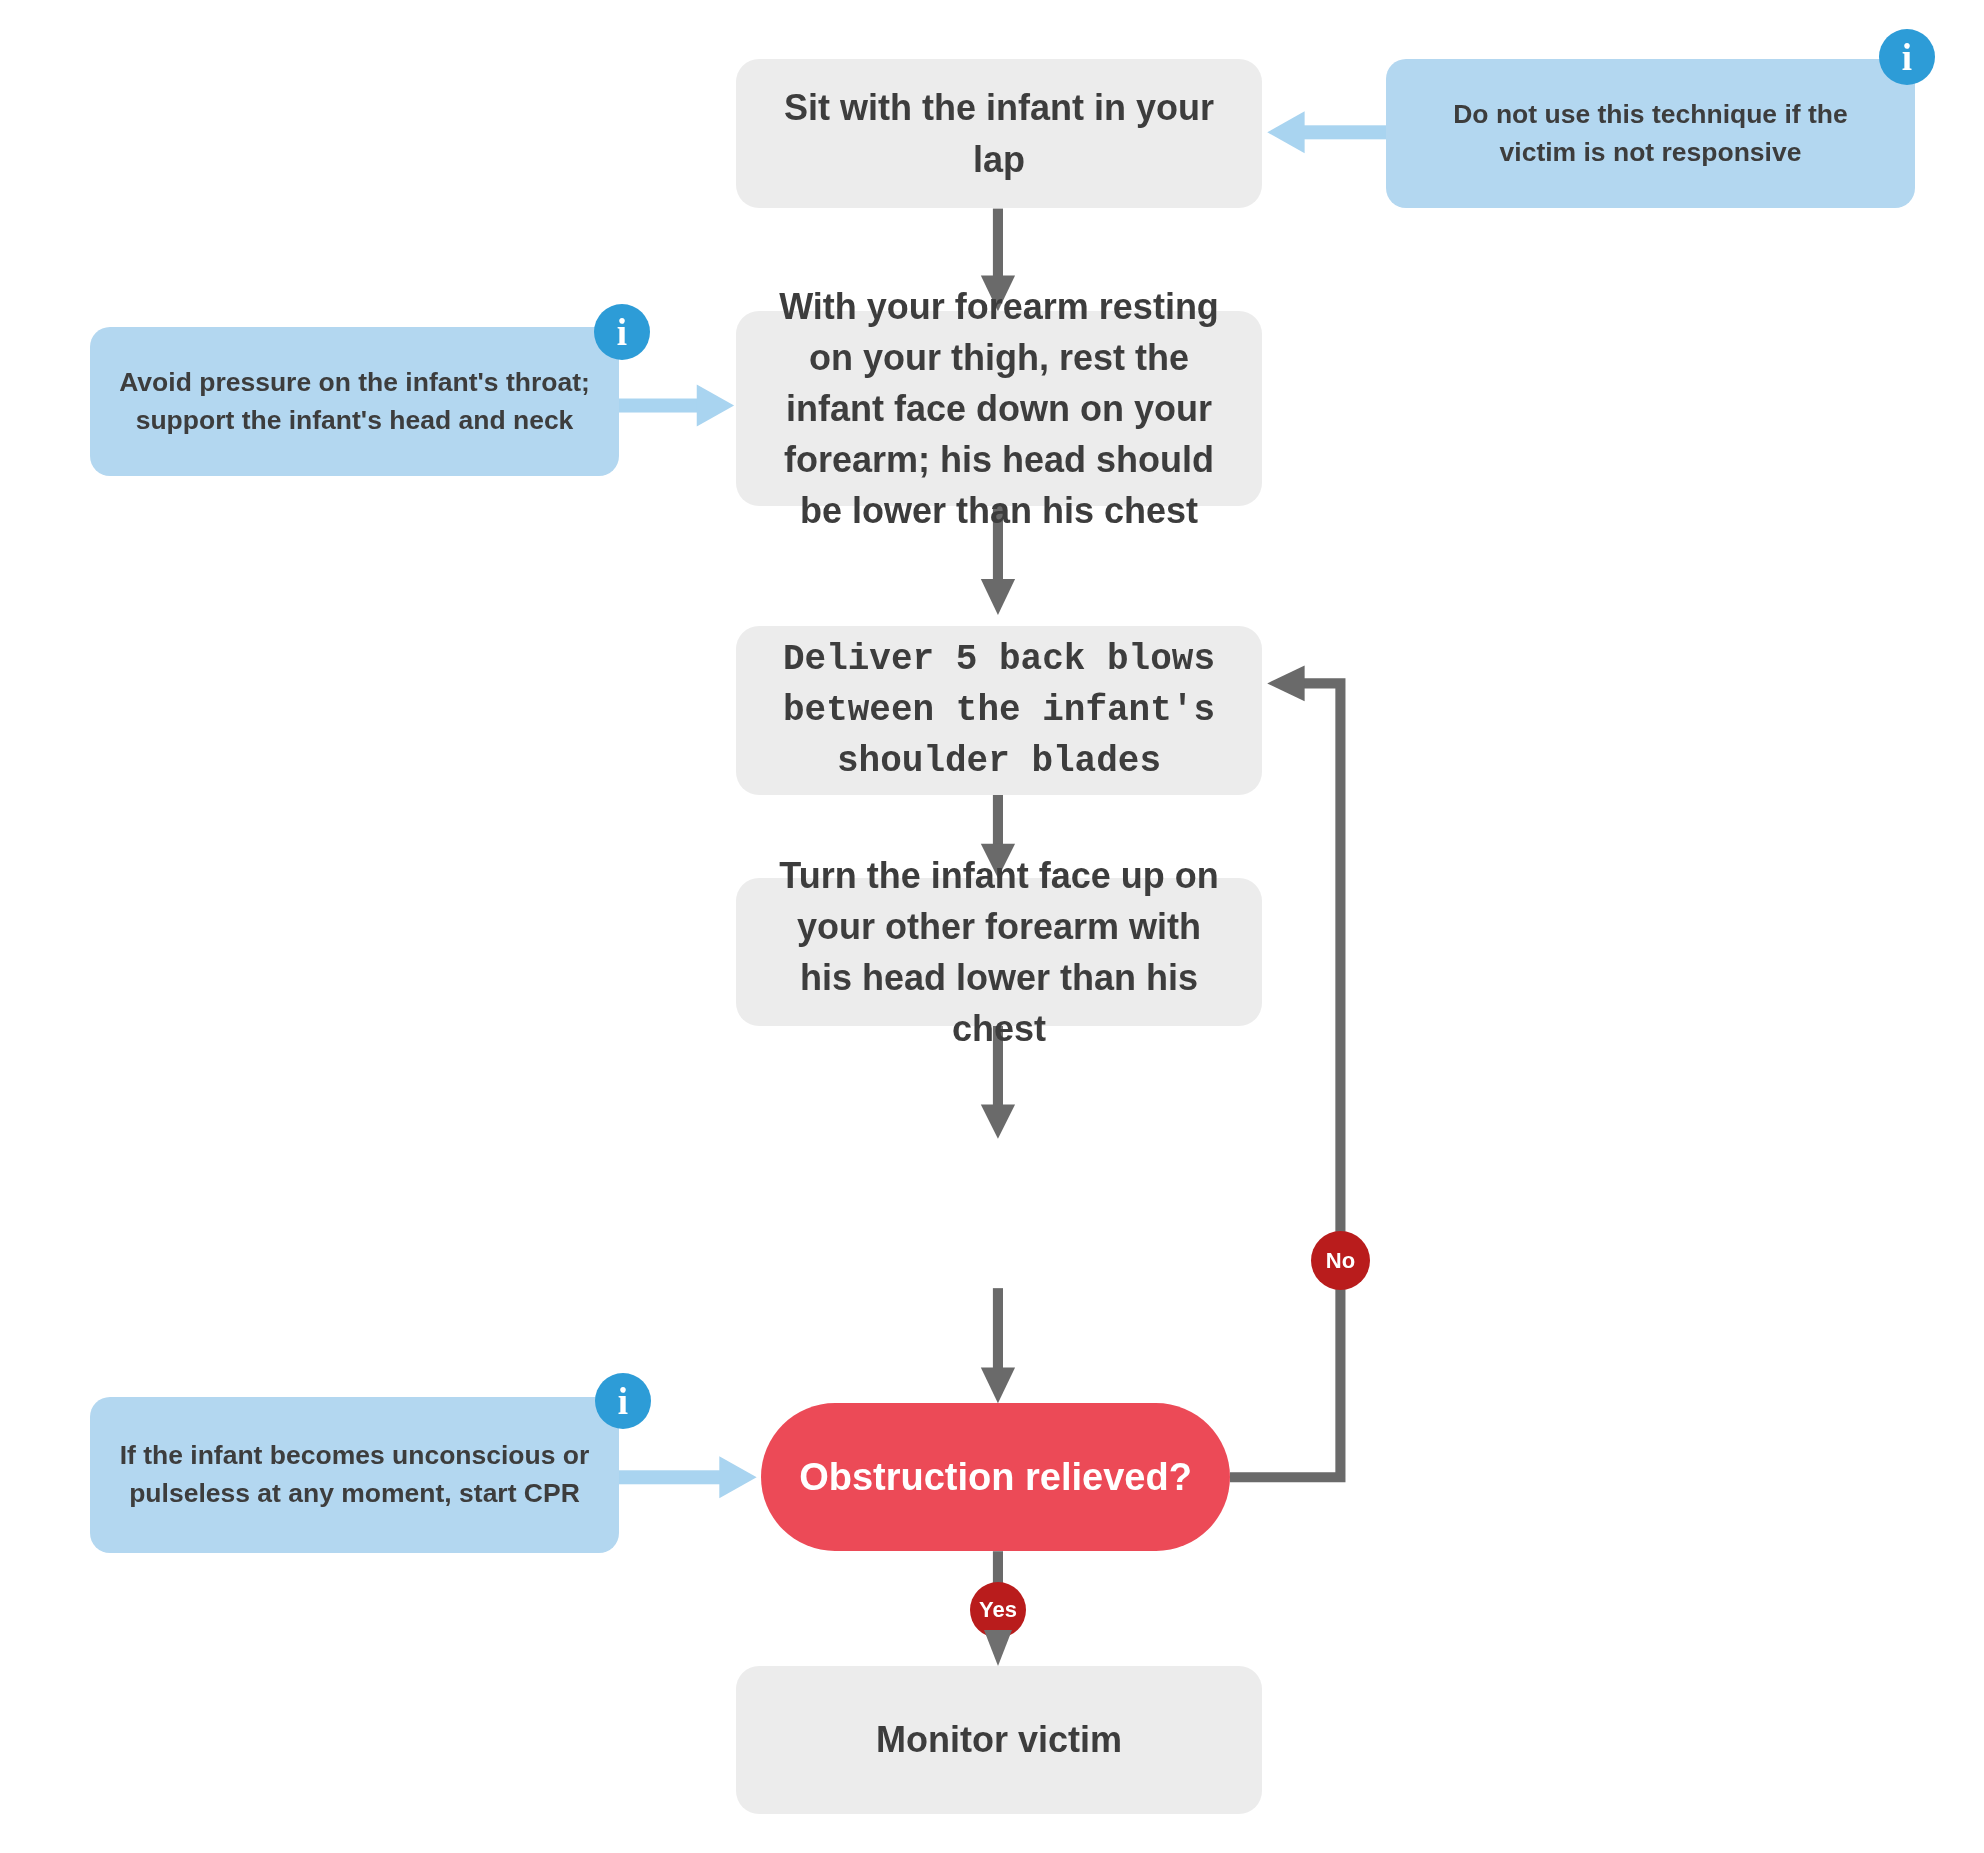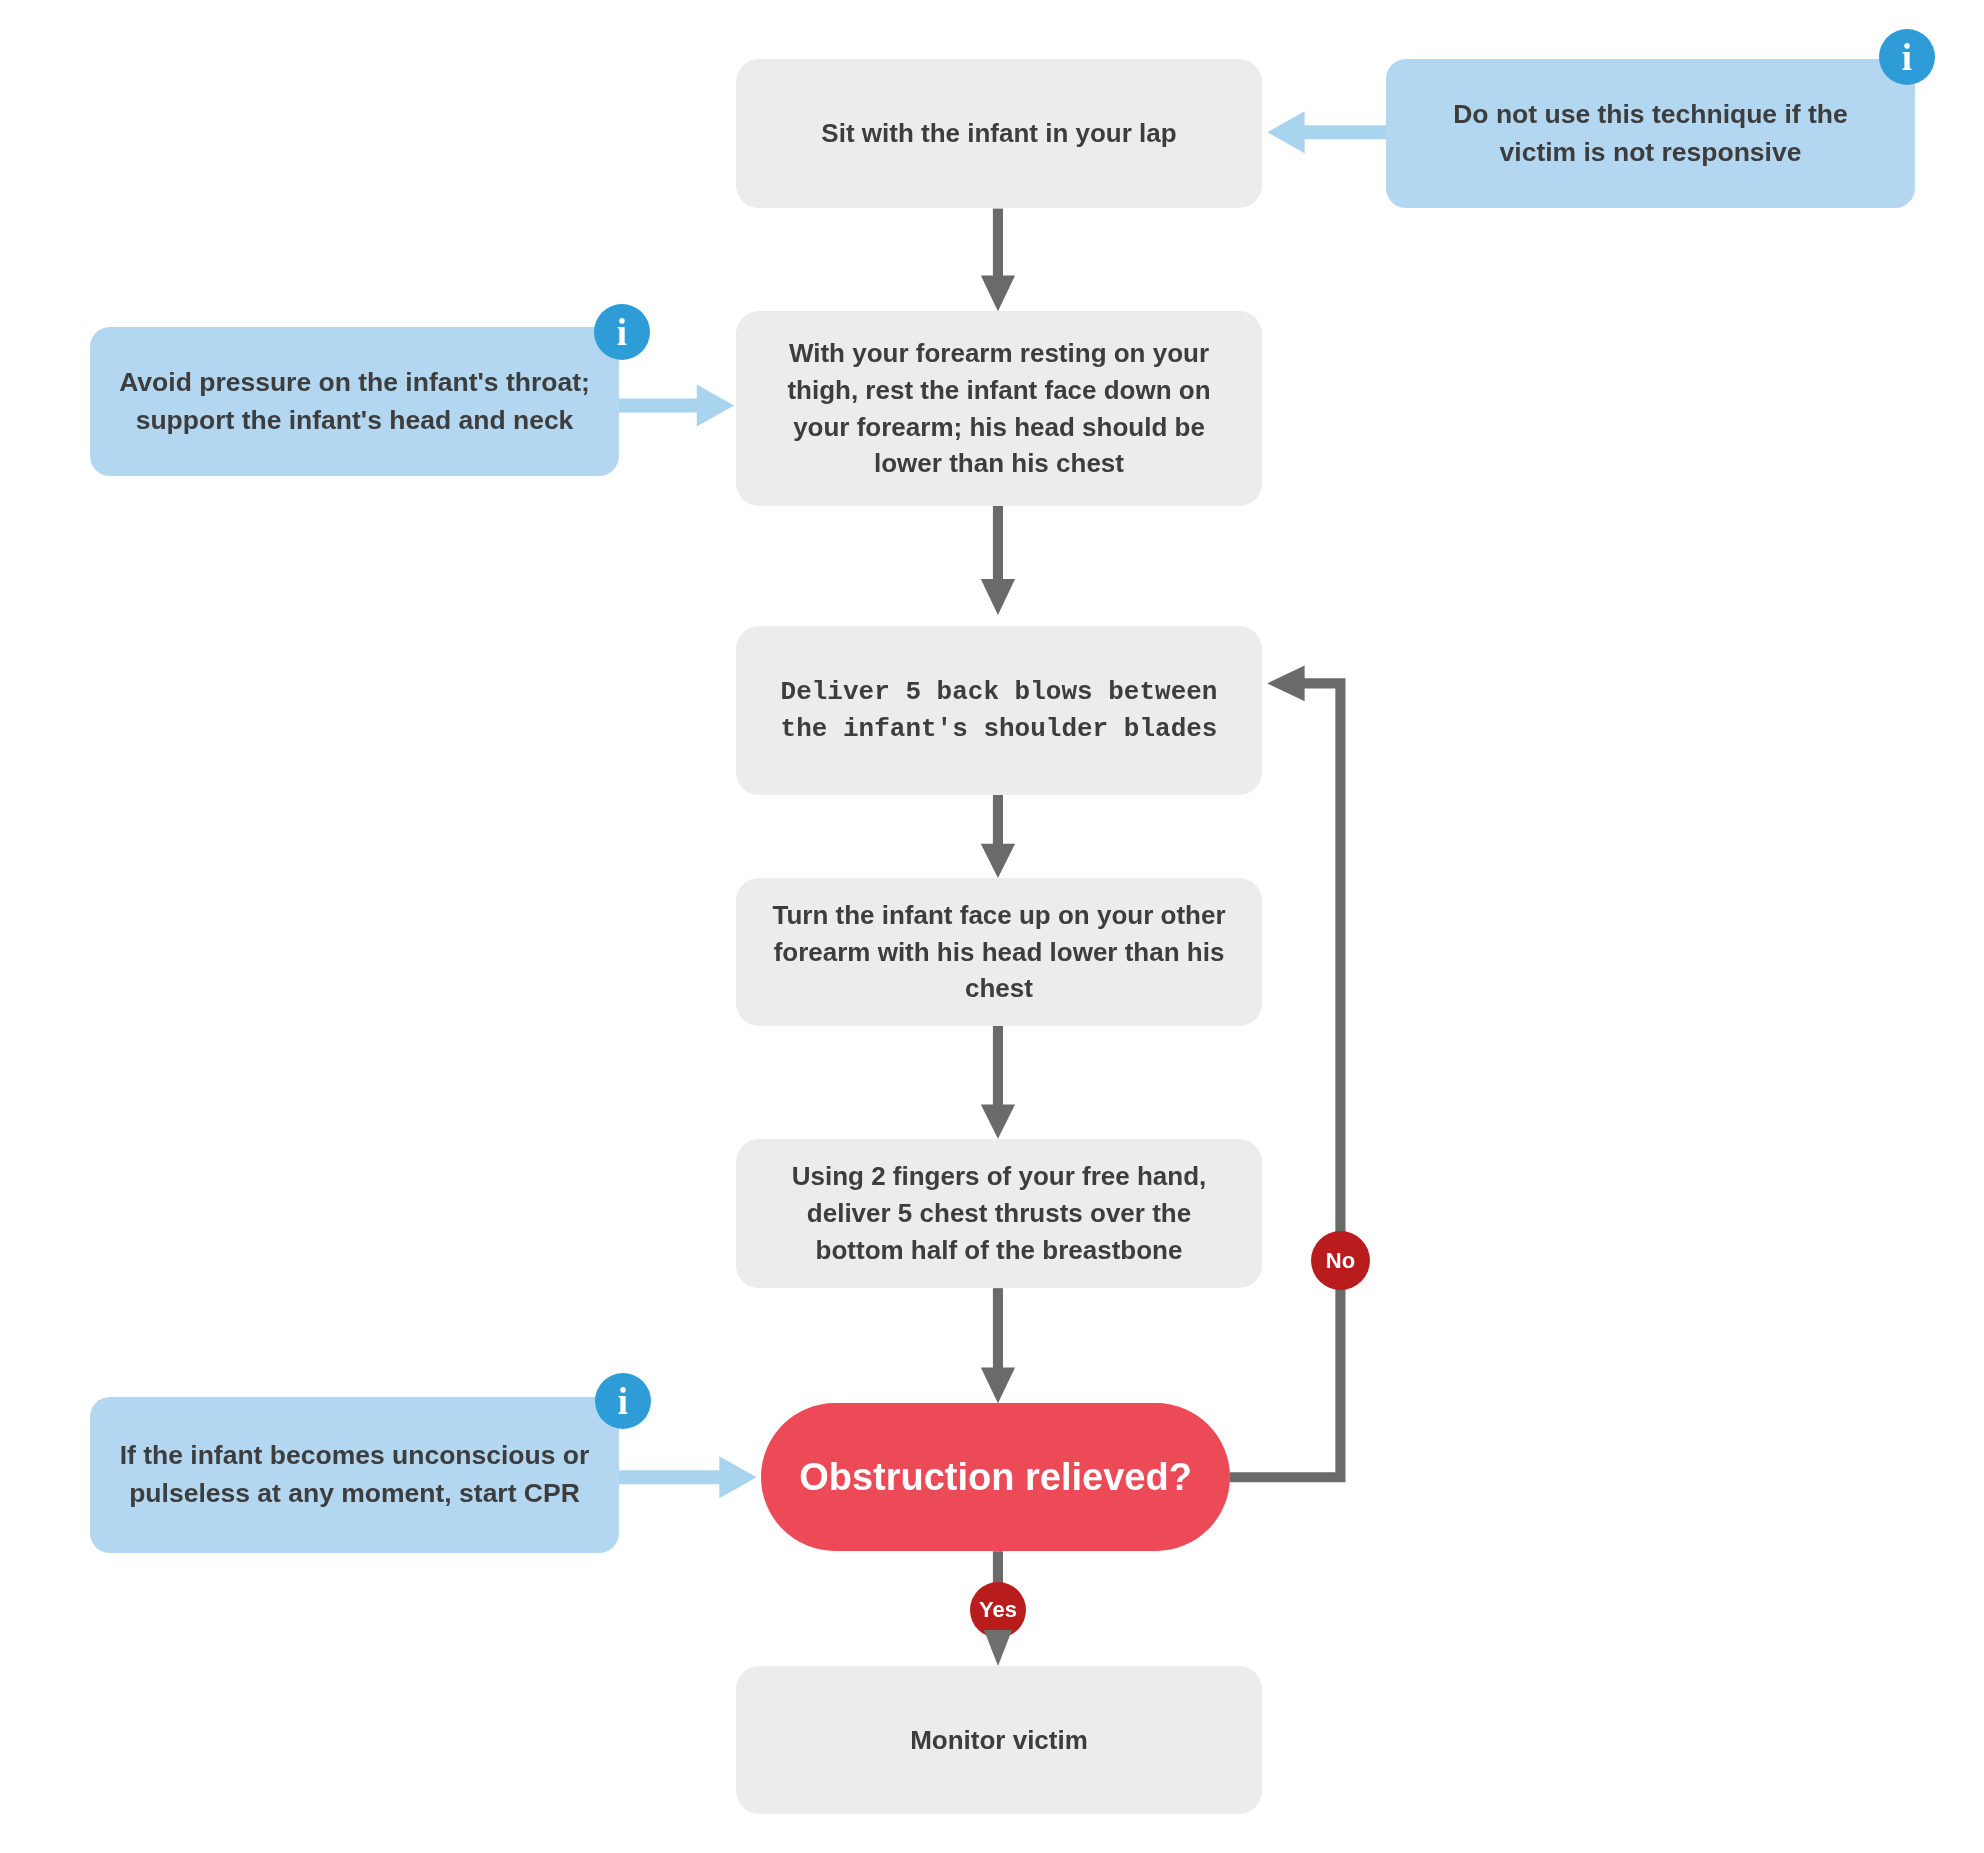--- a/index.html
+++ b/index.html
@@ -7,21 +7,21 @@
     position:relative; width:1985px; height:1854px; background:#ffffff;
     font-family:"Liberation Sans", sans-serif; font-weight:700; color:#3d3d3d;
     overflow:hidden;
   }
   .connectors { position:absolute; left:0; top:0; width:1985px; height:1854px; }
   .node {
     position:absolute; display:flex; align-items:center; justify-content:center;
     text-align:center; box-sizing:border-box;
   }
   .step {
-    background:#ececec; border-radius:23px; font-size:26px; line-height:1.42;
+    background:#ececec; border-radius:23px; font-size:36px; line-height:1.42;
     padding:11px 33px;
   }
   .note {
     background:#b3d7f0; border-radius:20px; font-size:26.5px; line-height:1.42;
     padding:11px 28px;
   }
   .decision {
     background:#ec4a57; border-radius:75px; color:#ffffff; font-size:38px;
     padding:7.8px 31px;
   }
@@ -112,23 +112,20 @@
   </div>
   <div class="node step" id="n-forearm">
     <span>With your forearm resting on your thigh, rest the infant face down on your forearm; his head should be lower than his chest</span>
   </div>
   <div class="node step" id="n-backblows">
     <span>Deliver 5 back blows between the infant's shoulder blades</span>
   </div>
   <div class="node step" id="n-turn">
     <span>Turn the infant face up on your other forearm with his head lower than his chest</span>
   </div>
-  <div class="node step" id="n-thrusts">
-    <span>Using 2 fingers of your free hand, deliver 5 chest thrusts over the bottom half of the breastbone</span>
-  </div>
   <div class="node decision" id="n-decision">
     <span>Obstruction relieved?</span>
   </div>
   <div class="node step" id="n-monitor">
     <span>Monitor victim</span>
   </div>
 
   <div class="node note" id="note-tr">
     <span>Do not use this technique if the victim is not responsive</span>
     <div class="info-badge">

